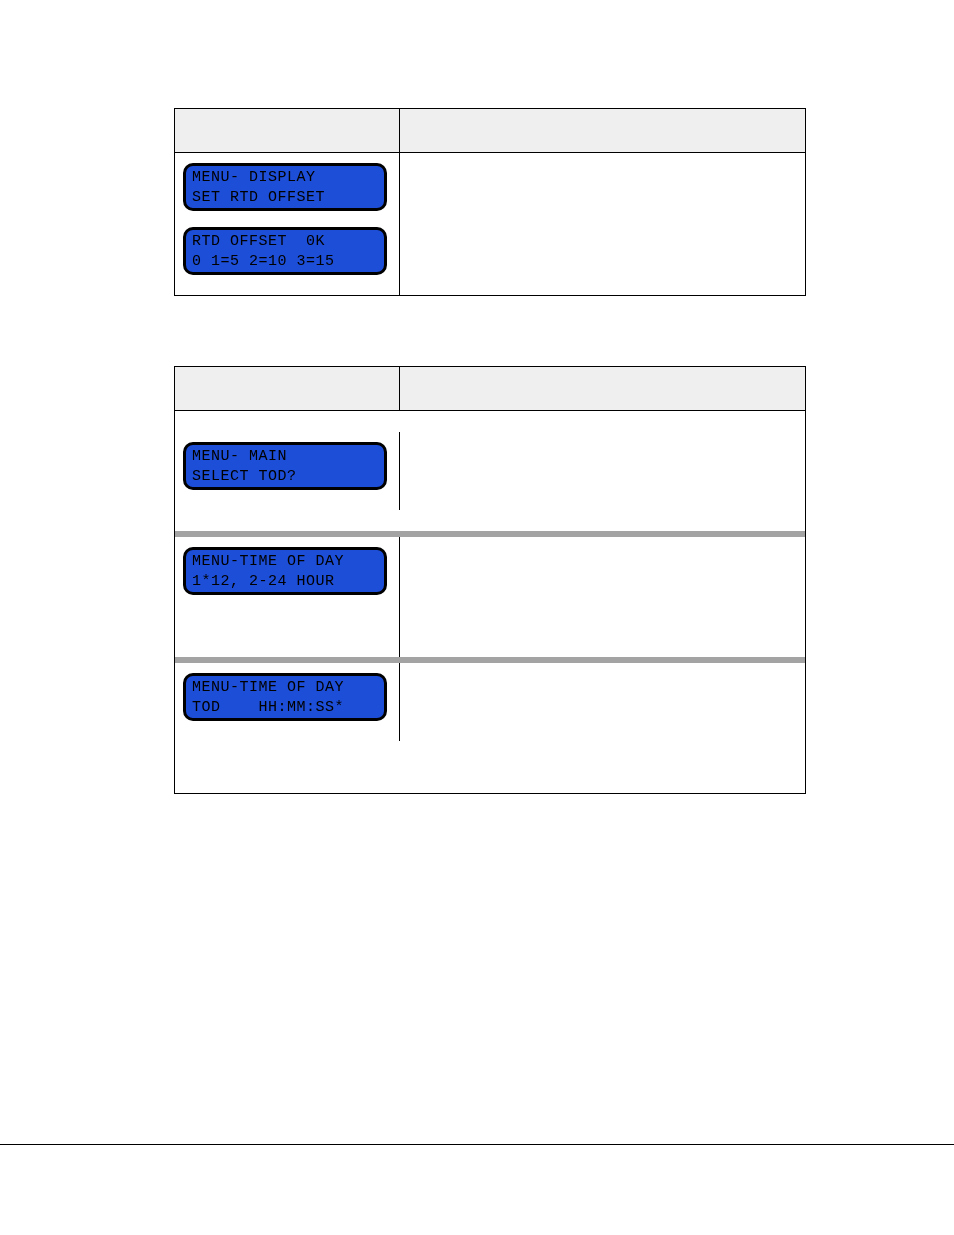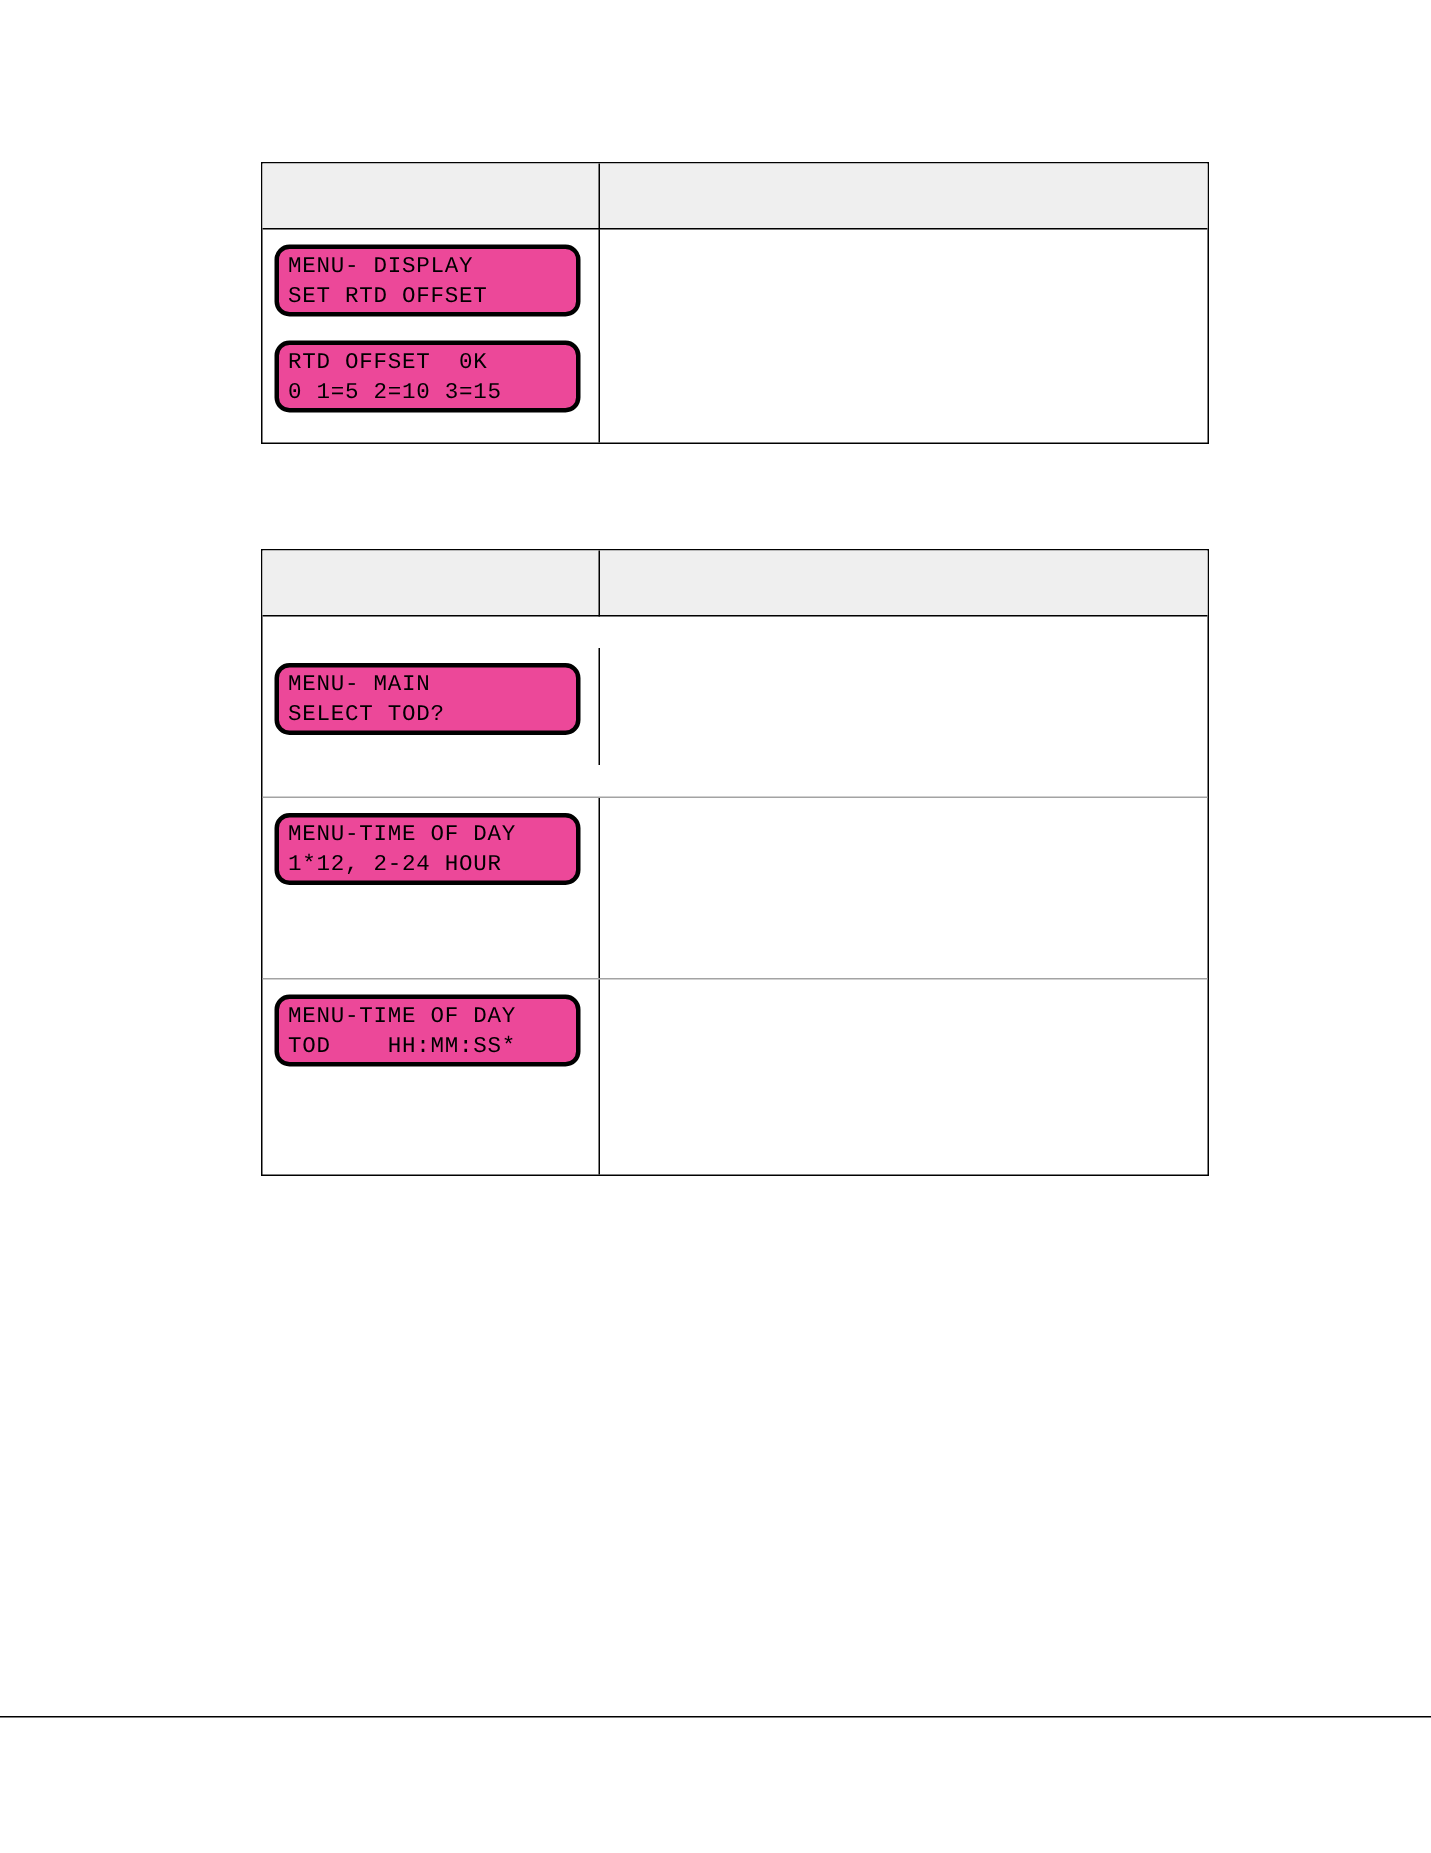--- a/index.html
+++ b/index.html
@@ -48,30 +48,30 @@
     box-sizing:border-box;
     border-right:1px solid #000;
     padding:10px 8px 20px 8px;
   }
   .panel-body .right{
     flex:1;
     box-sizing:border-box;
     padding:10px 12px;
   }
   .row-sep{
-    border-top:1px solid #a3a3a3;
+    border-top:6px solid #a3a3a3;
     justify-content:space-between;
   }
   .lcd{
     width:204px;
     height:48px;
     box-sizing:border-box;
     border:3px solid #000;
     border-radius:10px;
-    background:#ec4899;
+    background:#1d4ed8;
     color:#000;
     font-family:"Courier New",monospace;
     font-size:15px;
     line-height:20px;
     letter-spacing:0.5px;
     padding:2px 6px 0 6px;
     white-space:pre;
     margin-bottom:16px;
   }
   .lcd:last-child{margin-bottom:0;font-family:Liberation Mono, monospace;}
@@ -117,21 +117,21 @@
       </div>
       <div class="right"></div>
     </div>
     <div class="panel-body row-sep" style="height:120px;">
       <div class="left">
         <div class="lcd"><span>MENU-TIME OF DAY</span>
 <span>1*12, 2-24 HOUR</span></div>
       </div>
       <div class="right"></div>
     </div>
-    <div class="panel-body row-sep" style="height:130px;">
+    <div class="panel-body row-sep" style="height:130px;flex-direction:column;">
       <div class="left">
         <div class="lcd"><span>MENU-TIME OF DAY</span>
 <span>TOD    HH:MM:SS*</span></div>
       </div>
       <div class="right"></div>
     </div>
   </div>
 
   <div class="footer-line"></div>
 </div>

